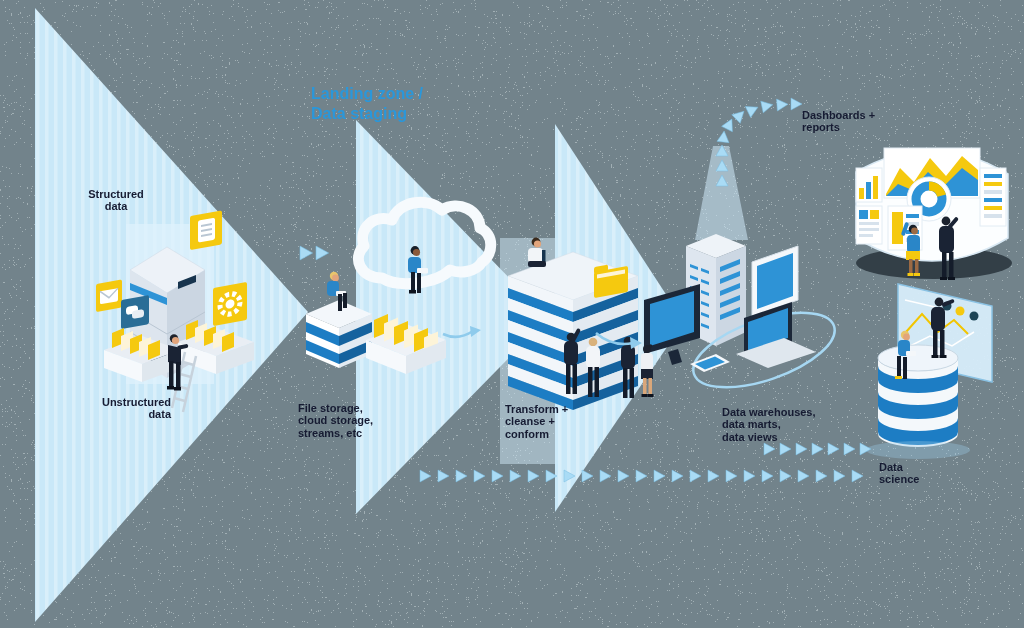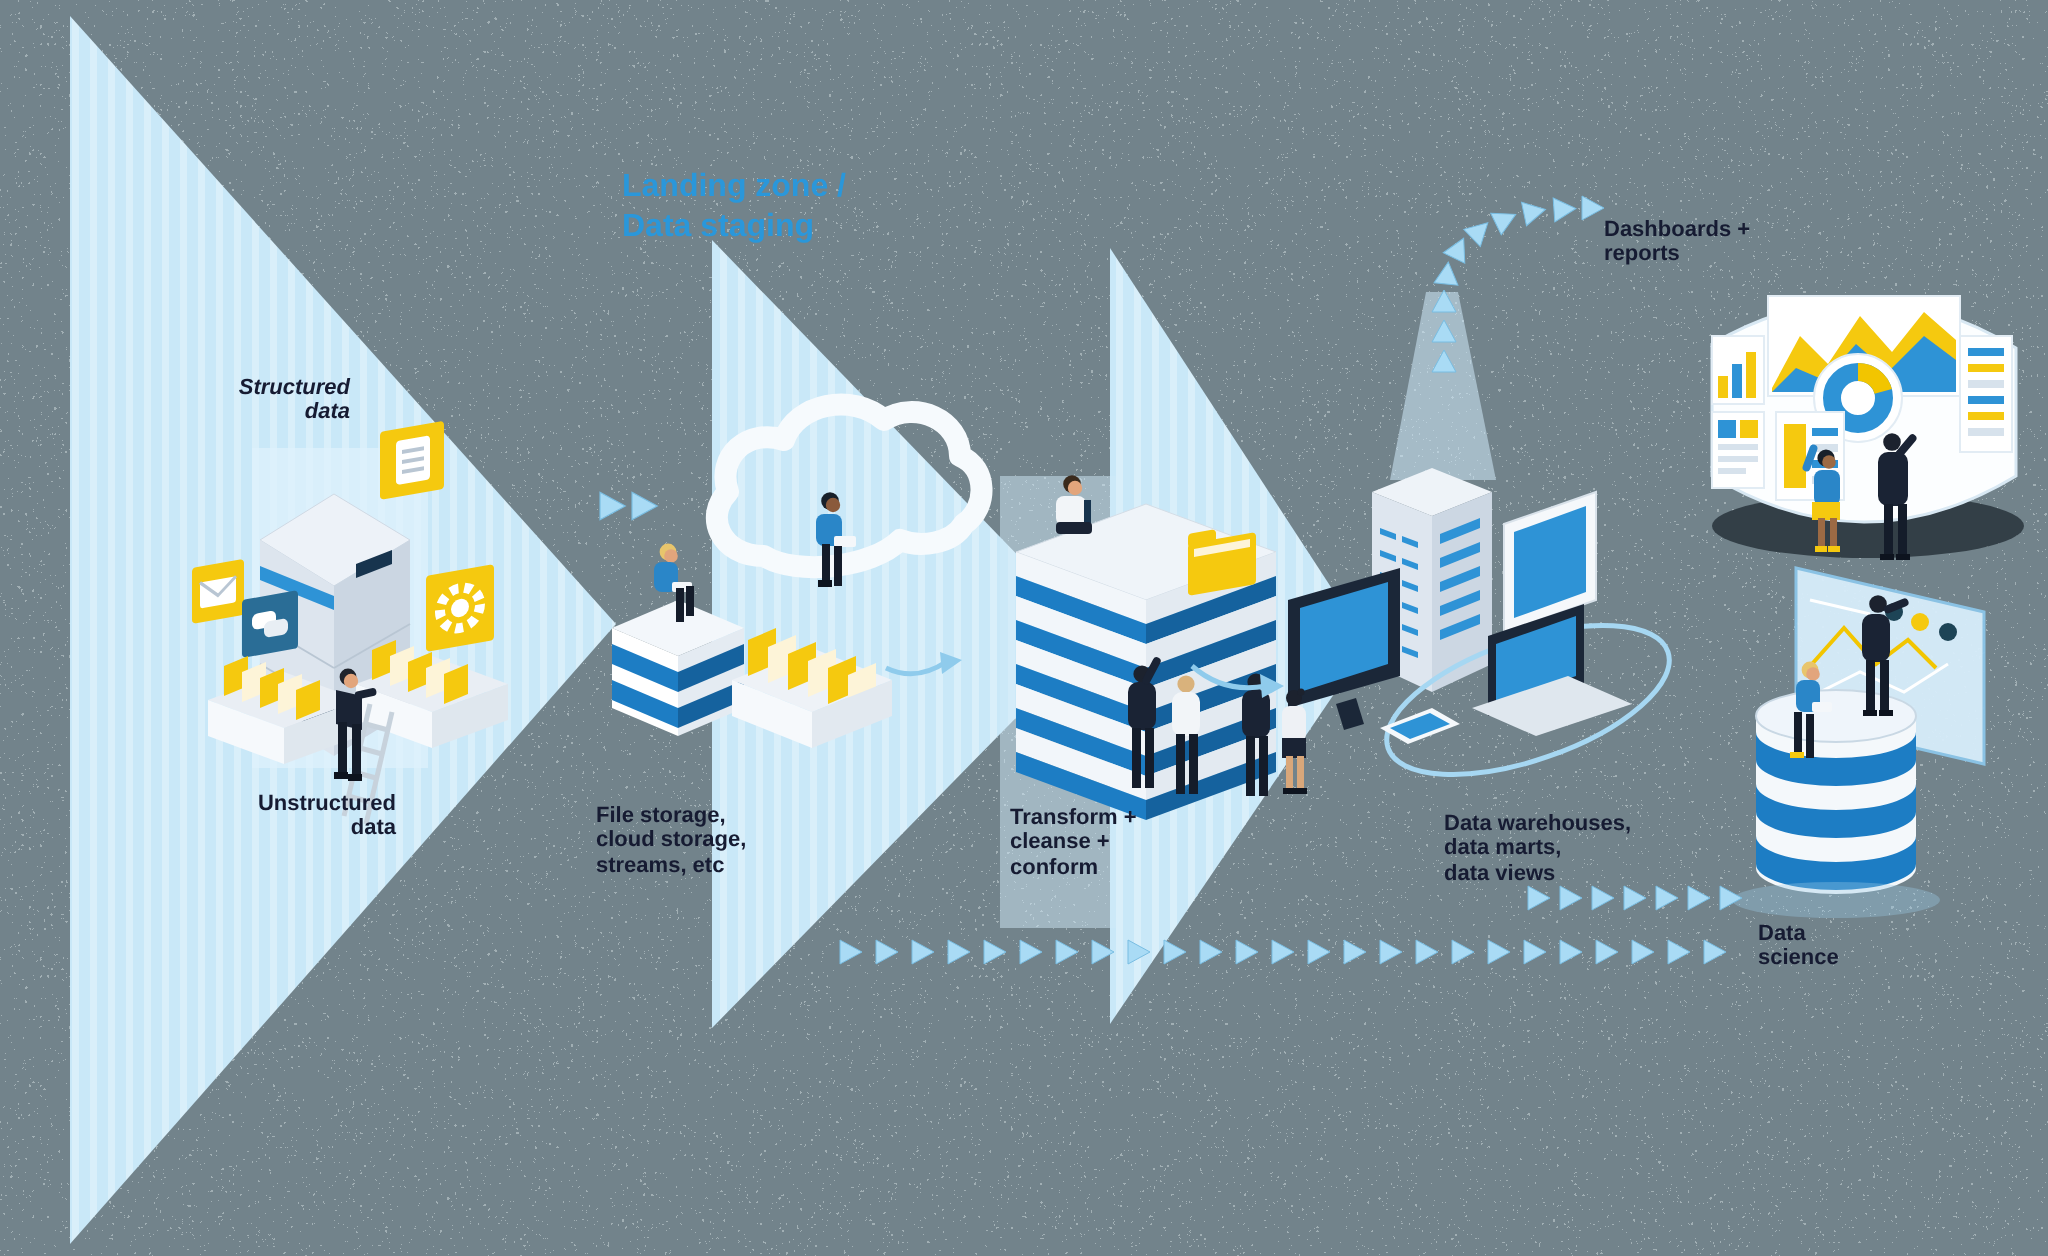--- a/index.html
+++ b/index.html
@@ -1,22 +1,22 @@
 <!DOCTYPE html>
 <html style="--bg-dark: #2c3a42; --bg-light: #5e6f77; --triangle-blue: #c9e8f8; --title-blue: #2a97da; --text-navy: #161b32; --chevron-blue: #a9dbf5; --brand-blue: #1d7dc4; --screen-blue: #2e93d6; --accent-yellow: #f5c90f; --suit-navy: #1a2334;"><head>
 <meta charset="utf-8">
 <style>
   html,body{margin:0;padding:0;background:#20262b;}
   .stage{position:relative;width:1024px;height:628px;overflow:hidden;
          font-family:"Liberation Sans",sans-serif;}
   .stage svg.canvas{position:absolute;left:0;top:0;}
   .label{position:absolute;font-weight:bold;white-space:pre-line;
          color:var(--text-navy,#161b32);font-size:11px;line-height:1.12;}
-  .lbl-structured{left:57px;top:188px;width:118px;text-align:right;font-style:italic;}
-  .lbl-unstructured{left:40px;top:396px;width:158px;text-align:right;}
+  .lbl-structured{left:57px;top:188px;width:118px;text-align:center;}
+  .lbl-unstructured{left:40px;top:396px;width:131px;text-align:right;}
   .lbl-landing{left:311px;top:84px;font-size:16px;line-height:1.25;color:var(--title-blue,#2a97da);}
   .lbl-filestorage{left:298px;top:402px;}
   .lbl-transform{left:505px;top:403px;}
   .lbl-warehouse{left:686px;top:406px;margin-left:36px;}
   .lbl-dashboards{left:802px;top:109px;}
   .lbl-datascience{left:879px;top:461px;}
   .tri-base{fill:var(--triangle-blue,#c9e8f8);}
   .chev{fill:var(--chevron-blue,#a9dbf5);stroke:#79bde2;stroke-width:.5;}
   .scr{fill:var(--screen-blue,#2e93d6);}
   .yel{fill:var(--accent-yellow,#f5c90f);}

